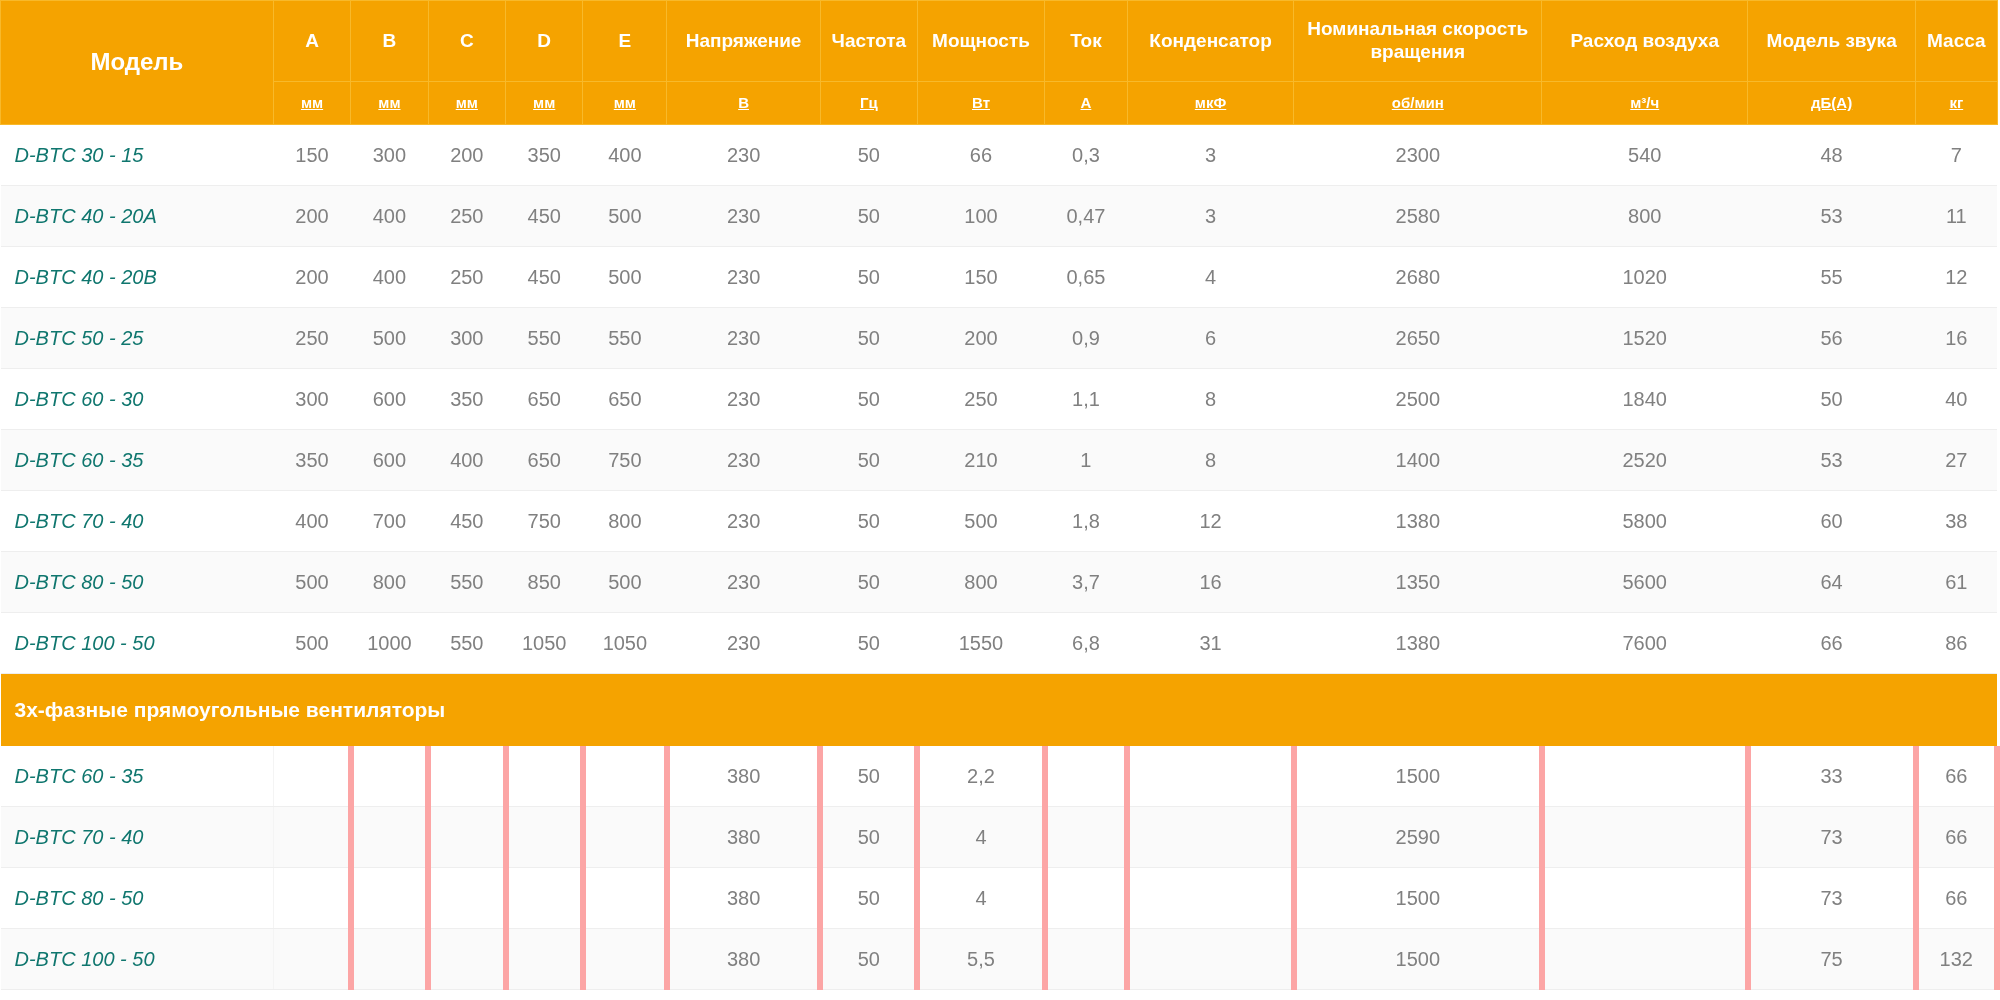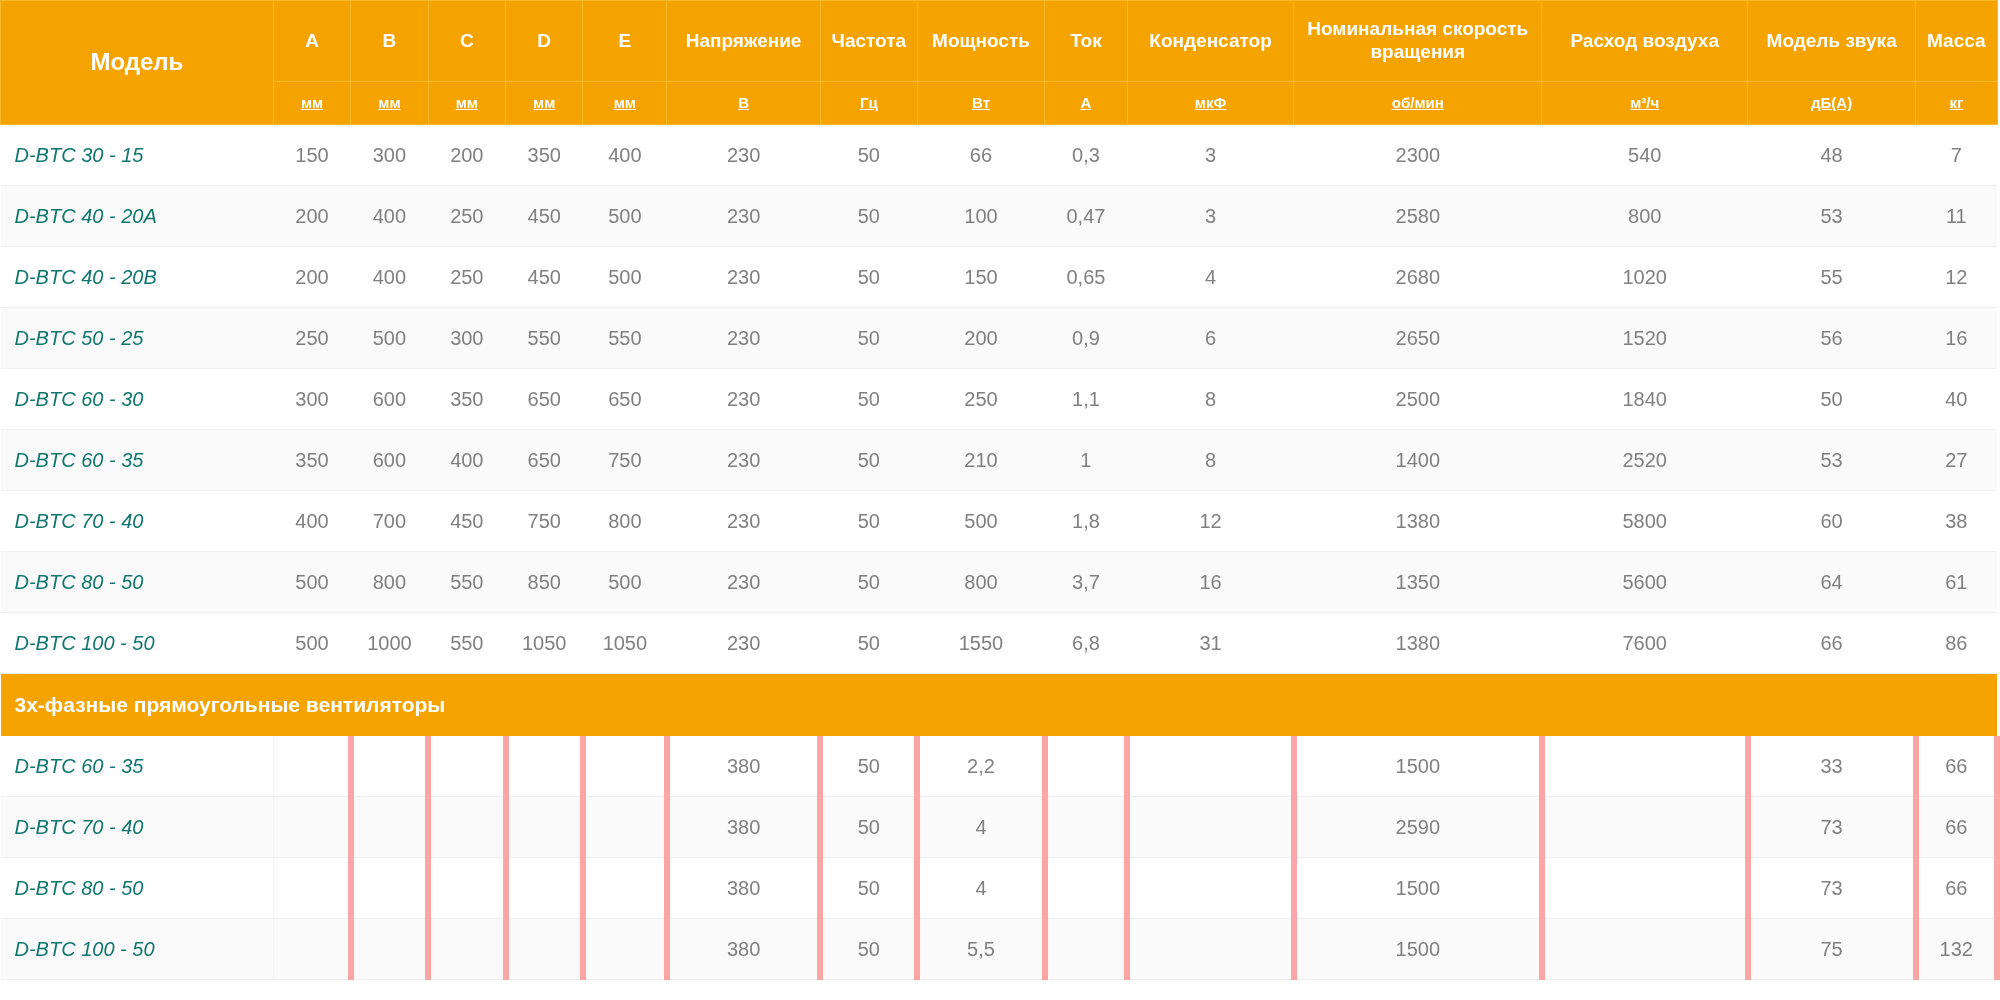--- a/index.html
+++ b/index.html
@@ -62,21 +62,21 @@
   tbody tr.alt td {
     background: #fafafa;
   }
   tbody tr.section-row td {
     background: #f5a300;
     color: #ffffff;
     font-weight: bold;
     text-align: left;
     padding-left: 14px;
     font-size: 21px;
-    height: 62px;
+    height: 72px;
     border-bottom: none;
   }
   tbody tr.three-phase td {
     border-right: 6px solid #fca5a5;
   }
   tbody tr.three-phase td.model-cell {
     border-right: 1px solid #f4f4f4;
   }
   .col-model { width: 208px; }
   .col-dim   { width: 59px; }

